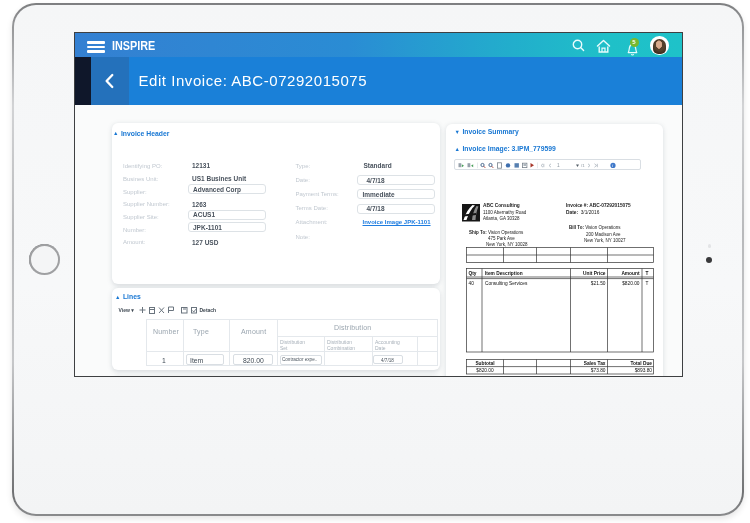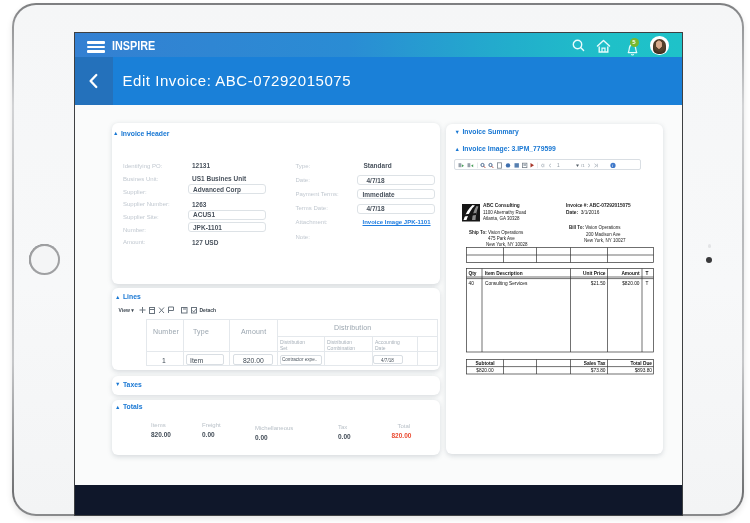--- a/index.html
+++ b/index.html
@@ -10,29 +10,29 @@
   border:2.5px solid transparent;
   background: linear-gradient(180deg,#f5f6f7 0%,#f7f8f9 55%,#f3f4f5 100%) padding-box,
     linear-gradient(180deg,#7d7e80 0%,#98999b 5%,#d2d3d5 20%,#b8b9bb 45%,#c6c7c9 70%,#6f7072 96%,#8a8b8d 100%) border-box;
   box-shadow: 0 3px 6px rgba(0,0,0,0.10);
 }
 #homebtn { position:absolute; left:29px; top:244px; width:31px; height:31px; border-radius:50%;
   background:#f4f5f6; box-shadow: inset 0 0 0 2px #9fa0a2, inset 1px 1px 1px 0px #6e6f71; }
 #camera { position:absolute; left:706px; top:257px; width:6px; height:6px; border-radius:50%; background:#39393b; }
 #camera2 { position:absolute; left:707.5px; top:244px; width:3.5px; height:3.5px; border-radius:50%; background:#e3e4e6; }
 
-#screen { position:absolute; left:73.5px; top:32px; width:609px; height:484px; background:#0f172a;
+#screen { position:absolute; left:73.5px; top:32px; width:609px; height:345px; background:#0f172a;
   border:1.8px solid #3e4042; overflow:hidden; }
 
 #topbar { position:absolute; left:0; top:0; width:100%; height:24px;
   background:linear-gradient(90deg,#3480d2 0%,#2a8cd4 45%,#22aecc 72%,#1fc0c8 88%,#1ec2c9 100%); }
 .hbar { position:absolute; left:12px; width:18px; height:2.4px; background:#fff; border-radius:1px; }
 #inspire { position:absolute; left:37.5px; top:5.2px; font-size:13.5px; font-weight:bold; color:#fff; letter-spacing:0px; transform:scaleX(0.8); transform-origin:left top; }
 
-#titlebar { position:absolute; left:0; top:24px; width:100%; height:48px; background:#1a80d8; }
+#titlebar { position:absolute; left:16px; top:24px; width:100%; height:48px; background:#1a80d8; }
 #backsq { position:absolute; left:0; top:0; width:38px; height:48px; background:#2471bb; }
 #titletext { position:absolute; left:48px; top:14.5px; font-size:15px; color:#fff; font-weight:400; letter-spacing:0.55px; }
 
 #content { position:absolute; left:0; top:72px; width:100%; height:380px; background:#fafbfb; }
 .card { position:absolute; background:#fff; border-radius:6px; box-shadow:0 1.5px 5px rgba(80,95,110,0.20); }
 .sect { color:#1877d3; font-weight:bold; font-size:6.8px; }
 .tri { display:inline-block; font-size:5.5px; vertical-align:0.5px; margin-right:2.5px; }
 
 .flabel { position:absolute; color:#c1c8d0; font-size:6px; }
 .fval { position:absolute; color:#49525d; font-size:6.5px; font-weight:bold; }

